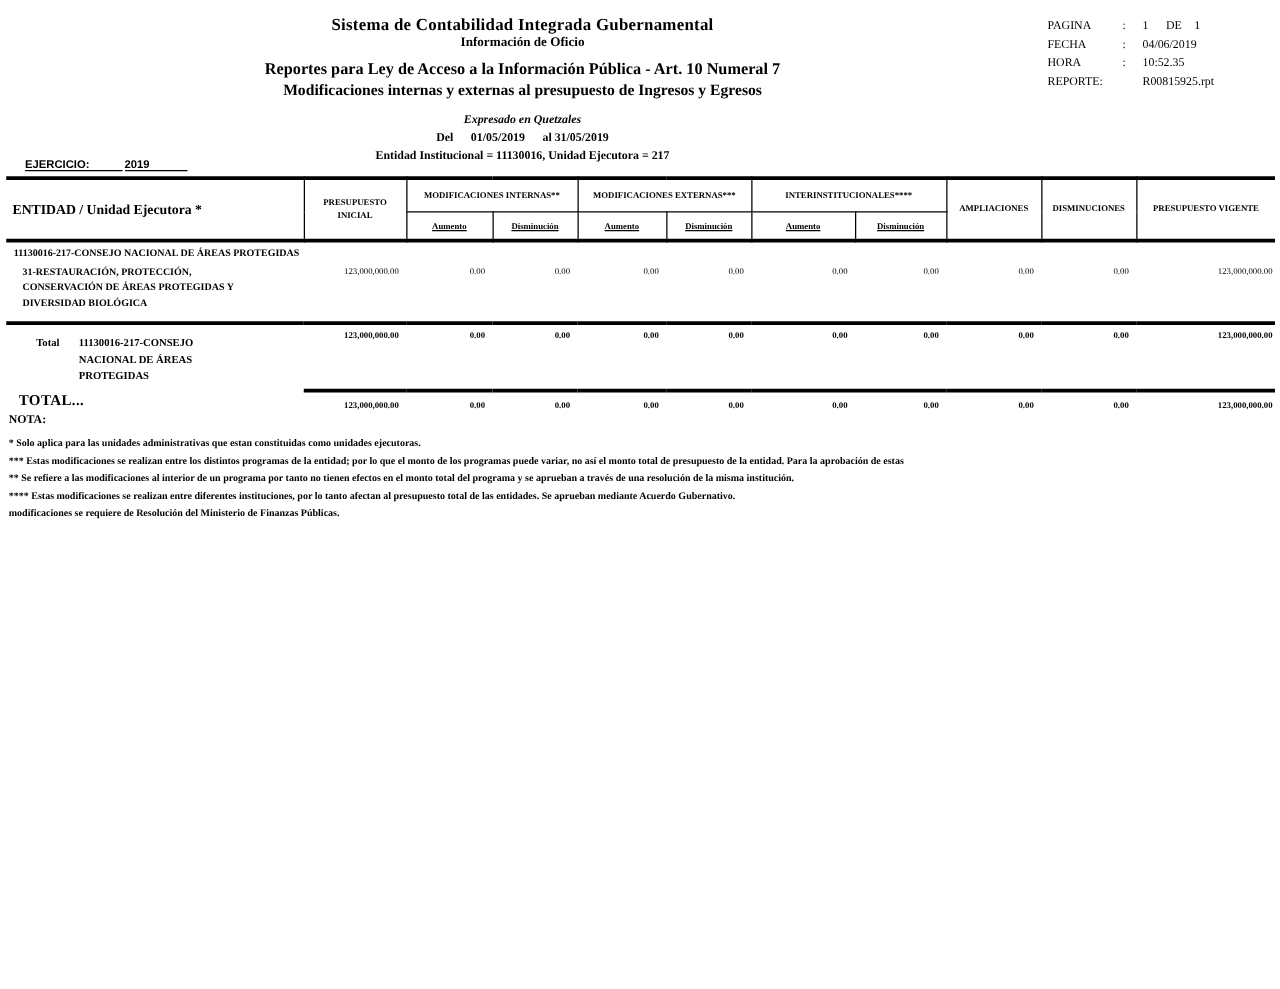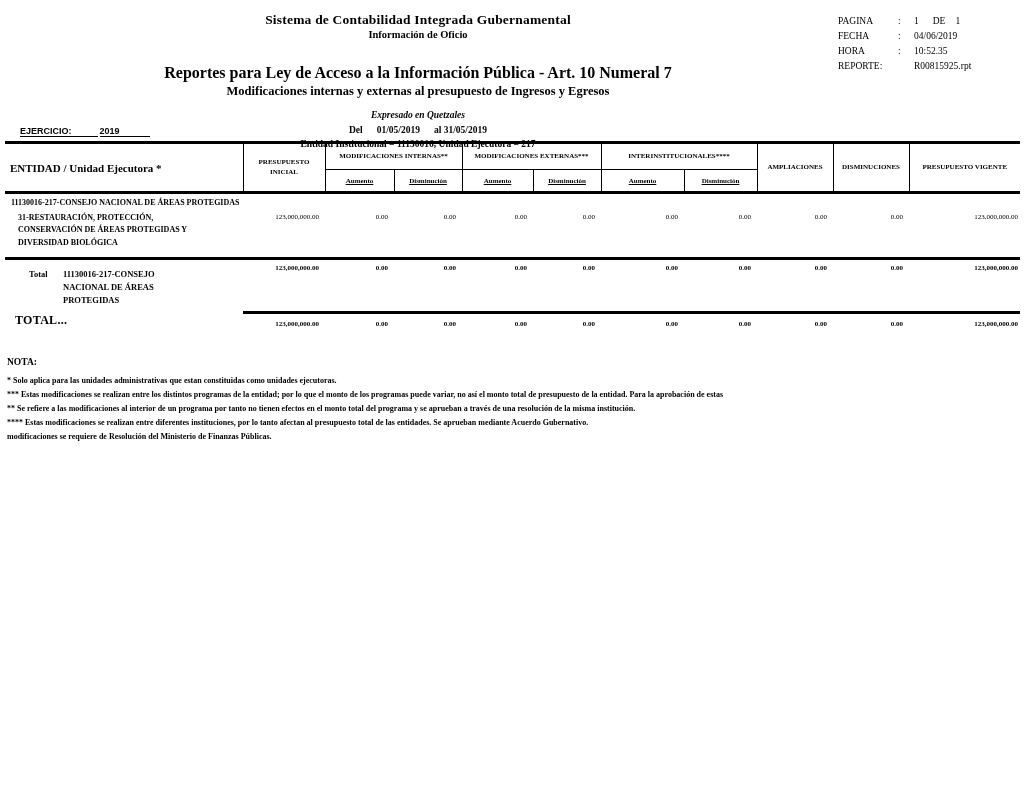--- a/index.html
+++ b/index.html
@@ -5,21 +5,21 @@
   * { margin:0; padding:0; box-sizing:border-box; }
   html,body { background:#ffffff; }
   body {
     width:1024px; height:791px; position:relative;
     font-family:"Liberation Serif","DejaVu Serif",serif;
     color:#000;
   }
   .titles { position:absolute; top:12px; left:158px; width:520px; text-align:center; font-weight:bold; }
   .t1 { font-size:13.5px; letter-spacing:.2px; }
   .t2 { font-size:10.5px; margin-top:1px; }
-  .t3 { font-size:16px; margin-top:24px; }
+  .t3 { font-size:13px; margin-top:7px; }
   .t4 { font-size:12.5px; margin-top:2px; }
   .t5 { font-size:9.5px; margin-top:11px;font-style:italic; }
   .t6 { font-size:9.5px; margin-top:5px; }
   .t6 .gap { display:inline-block; width:14px; }
   .t7 { font-size:9.5px; margin-top:4px; }
 
   .pageinfo { position:absolute; top:16px; left:838px; width:182px; font-size:9.5px; font-weight:normal; }
   .pi-row { display:flex; margin-bottom:4px; line-height:11px; }
   .pi-label { width:60px; }
   .pi-sep { width:16px; }
@@ -50,21 +50,21 @@
   .prog-name .inner { width:180px; }
   .sub-row td { padding-top:4px; }
   .sub-label { display:flex; font-size:8.5px; font-weight:bold; padding:4px 0 6px 24px; line-height:1.5; }
   .sub-label .tlab { width:34px; }
   .sub-label .tname { width:125px; }
   .bold-num { font-weight:bold; }
   .total-row td.num { border-top:3px solid #000; padding-top:6px; padding-bottom:8px; }
   .total-label { font-size:12px; font-weight:bold; padding:1px 0 0 10px; letter-spacing:.3px; }
 
   .notes { position:absolute; top:331px; left:7px; width:1012px; font-weight:bold; }
-  .notes-title { font-size:9.5px; margin-bottom:7px;margin-top:26px; }
+  .notes-title { font-size:9.5px; margin-bottom:7px; }
   .note-item { font-size:8px; line-height:14px; white-space:nowrap; }
 </style>
 </head>
 <body>
 
 <div class="page">
 
   <div class="titles">
     <div class="t1">Sistema de Contabilidad Integrada Gubernamental</div>
     <div class="t2">Información de Oficio</div>

